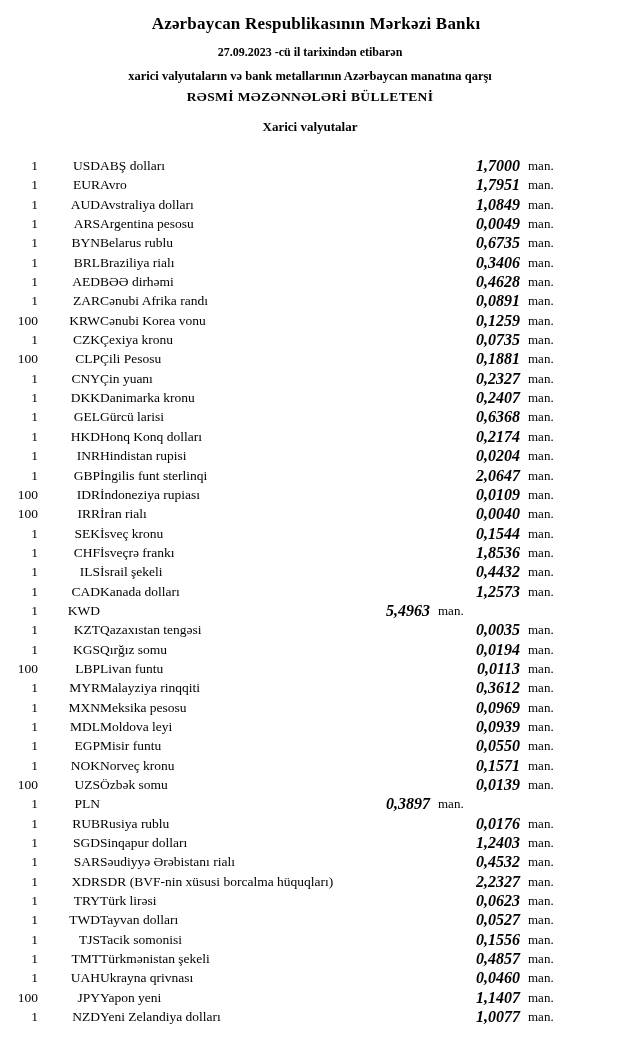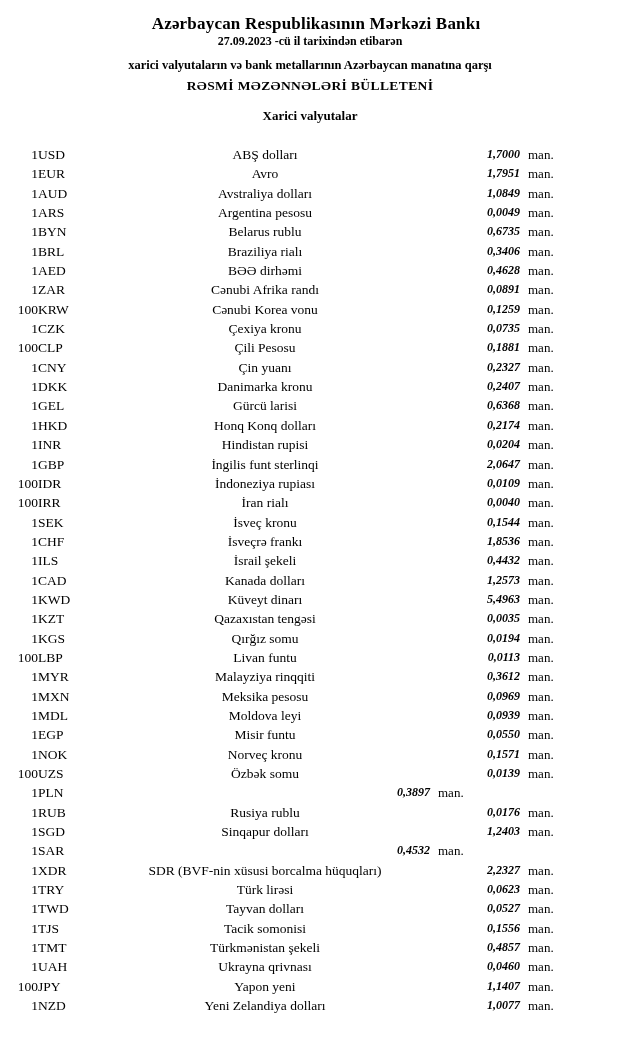--- a/index.html
+++ b/index.html
@@ -10,20 +10,21 @@
     margin: 0 auto;
     font-family: "Liberation Serif", serif;
     color: #000000;
   }
   .page { padding: 14px 0 24px 0; }
 
   .doc-header { text-align: center; }
   .bank-name {
     font-size: 17px;
     font-weight: bold;
+    margin-bottom: 11px;
     letter-spacing: 0.2px;
     padding-left: 12px;
   }
   .date-line {
     font-size: 12px;
     font-weight: bold;
     margin-bottom: 9px;
   }
   .scope-line {
     font-size: 12.5px;
@@ -45,27 +46,27 @@
 
   .rates-table { margin-left: 8px; width: 554px; }
   .row {
     display: grid;
     grid-template-columns: 30px 62px 330px 90px 42px;
     line-height: 19.35px;
     font-size: 13.5px;
     white-space: nowrap;
   }
   .row .qty  { text-align: right; }
-  .row .code { text-align: left; }
-  .row .name { text-align: center; }
+  .row .code { text-align: right; }
+  .row .name { text-align: left; }
   .row .rate {
     text-align: right;
     font-weight: bold;
     font-style: italic;
-    font-size: 12px;
+    font-size: 16px;
   }
   .row .unit { padding-left: 8px; font-size: 13px; }
 </style>
 </head>
 <body>
 
 <div class="page">
 
   <div class="doc-header">
     <div class="bank-name">Azərbaycan Respublikasının Mərkəzi Bankı</div>
@@ -234,21 +235,20 @@
       <div class="row">
         <span class="qty">1</span>
         <span class="code">CAD</span>
         <span class="name">Kanada dolları</span>
         <span class="rate">1,2573</span>
         <span class="unit">man.</span>
       </div>
       <div class="row">
         <span class="qty">1</span>
         <span class="code">KWD</span>
-        <span class="name">Küveyt dinarı</span>
         <span class="rate">5,4963</span>
         <span class="unit">man.</span>
       </div>
       <div class="row">
         <span class="qty">1</span>
         <span class="code">KZT</span>
         <span class="name">Qazaxıstan tengəsi</span>
         <span class="rate">0,0035</span>
         <span class="unit">man.</span>
       </div>
@@ -324,20 +324,21 @@
       <div class="row">
         <span class="qty">1</span>
         <span class="code">SGD</span>
         <span class="name">Sinqapur dolları</span>
         <span class="rate">1,2403</span>
         <span class="unit">man.</span>
       </div>
       <div class="row">
         <span class="qty">1</span>
         <span class="code">SAR</span>
+        <span class="name">Səudiyyə Ərəbistanı rialı</span>
         <span class="rate">0,4532</span>
         <span class="unit">man.</span>
       </div>
       <div class="row">
         <span class="qty">1</span>
         <span class="code">XDR</span>
         <span class="name">SDR (BVF-nin xüsusi borcalma hüquqları)</span>
         <span class="rate">2,2327</span>
         <span class="unit">man.</span>
       </div>

